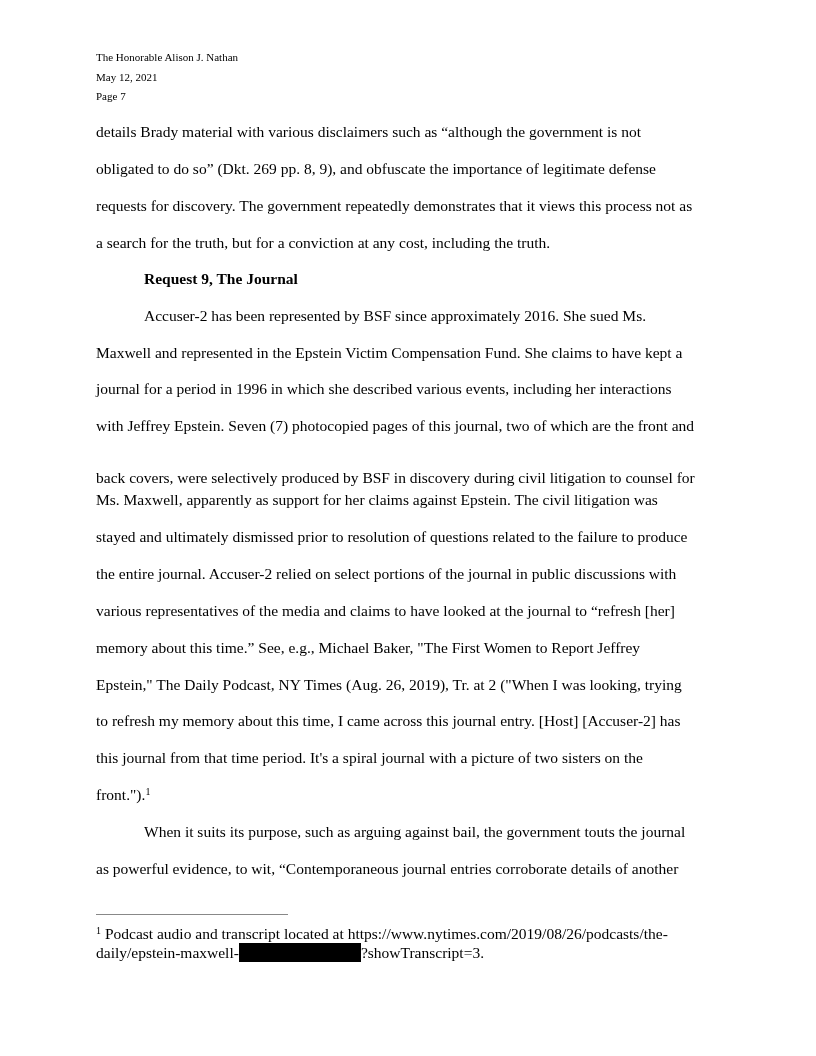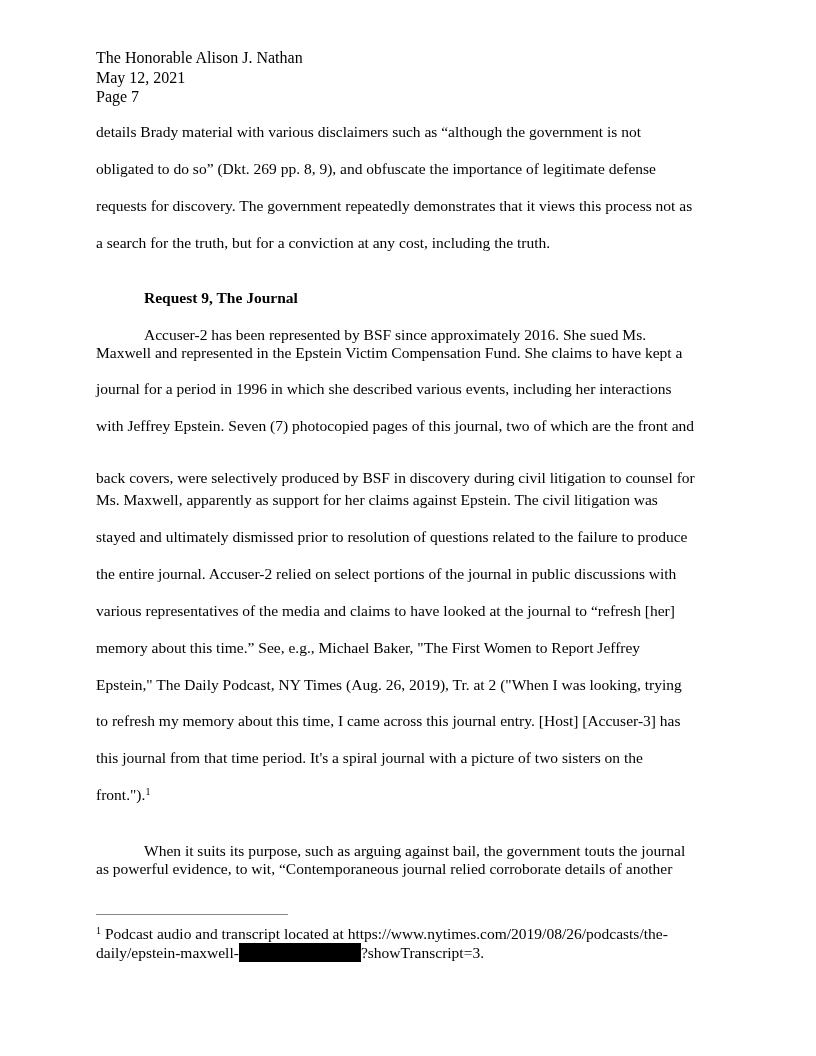--- a/index.html
+++ b/index.html
@@ -1,21 +1,21 @@
 <!DOCTYPE html>
 <html><head>
 <meta charset="utf-8">
 <style>
   html, body { margin: 0; padding: 0; background: #ffffff; }
   body { width: 816px; height: 1056px; position: relative; overflow: hidden;
          font-family: "Liberation Serif", "DejaVu Serif", serif; color: #000; }
-  .header { position: absolute; left: 96px; top: 48px; font-size: 16px; line-height: 19.5px; }
+  .header { position: absolute; left: 96px; top: 48px; font-size: 11px; line-height: 19.5px; }
   .header div { white-space: nowrap; }
   .line { position: absolute; left: 96px; font-size: 15.5px; white-space: nowrap; line-height: 20px; }
-  .indent { left: 144px; margin-top: 19px; }
+  .indent { left: 144px; }
   .bold { font-weight: bold; }
   .it { }
   sup { font-size: 10px; vertical-align: top; position: relative; top: -3px; }
   .fn-rule { position: absolute; left: 96px; top: 914px; width: 192px; height: 1px; background: #888; }
   .fn { position: absolute; left: 96px; font-size: 15.5px; white-space: nowrap; line-height: 19px; }
   .redact { display: inline-block; width: 122px; height: 19px; background: #000; vertical-align: -4px; }
 </style>
 </head>
 <body>
 
@@ -39,28 +39,28 @@
   <div class="line" style="top:343px">Maxwell and represented in the Epstein Victim Compensation Fund. She claims to have kept a</div>
   <div class="line" style="top:379px">journal for a period in 1996 in which she described various events, including her interactions</div>
   <div class="line" style="top:416px">with Jeffrey Epstein. Seven (7) photocopied pages of this journal, two of which are the front and</div>
   <div class="line" style="top:468px">back covers, were selectively produced by BSF in discovery during civil litigation to counsel for</div>
   <div class="line" style="top:490px">Ms. Maxwell, apparently as support for her claims against Epstein. The civil litigation was</div>
   <div class="line" style="top:527px">stayed and ultimately dismissed prior to resolution of questions related to the failure to produce</div>
   <div class="line" style="top:564px">the entire journal.  Accuser-2 relied on select portions of the journal in public discussions with</div>
   <div class="line" style="top:601px">various representatives of the media and claims to have looked at the journal to “refresh [her]</div>
   <div class="line" style="top:638px"><span>memory about this time.”  </span><span class="it">See, e.g.,</span><span> Michael Baker, "The First Women to Report Jeffrey</span></div>
   <div class="line" style="top:675px">Epstein," The Daily Podcast, NY Times (Aug. 26, 2019), Tr. at 2 ("When I was looking, trying</div>
-  <div class="line" style="top:711px">to refresh my memory about this time, I came across this journal entry.  [Host]  [Accuser-3] has</div>
+  <div class="line" style="top:711px">to refresh my memory about this time, I came across this journal entry.  [Host]  [Accuser-2] has</div>
   <div class="line" style="top:748px">this journal from that time period.  It's a spiral journal with a picture of two sisters on the</div>
   <div class="line" style="top:785px"><span>front.").</span><sup>1</sup></div>
 </div>
 
 <div>
   <div class="line indent" style="top:822px">When it suits its purpose, such as arguing against bail, the government touts the journal</div>
-  <div class="line" style="top:859px">as powerful evidence, to wit, “Contemporaneous journal relied corroborate details of another</div>
+  <div class="line" style="top:859px">as powerful evidence, to wit, “Contemporaneous journal entries corroborate details of another</div>
 </div>
 
 <div class="fn-rule"></div>
 
 <div>
   <div class="fn" style="top:924px"><sup>1</sup><span> Podcast audio and transcript located at https://www.nytimes.com/2019/08/26/podcasts/the-</span></div>
   <div class="fn" style="top:943px"><span>daily/epstein-maxwell-</span><span class="redact"></span><span>?showTranscript=3.</span></div>
 </div>
 
 </body></html>

